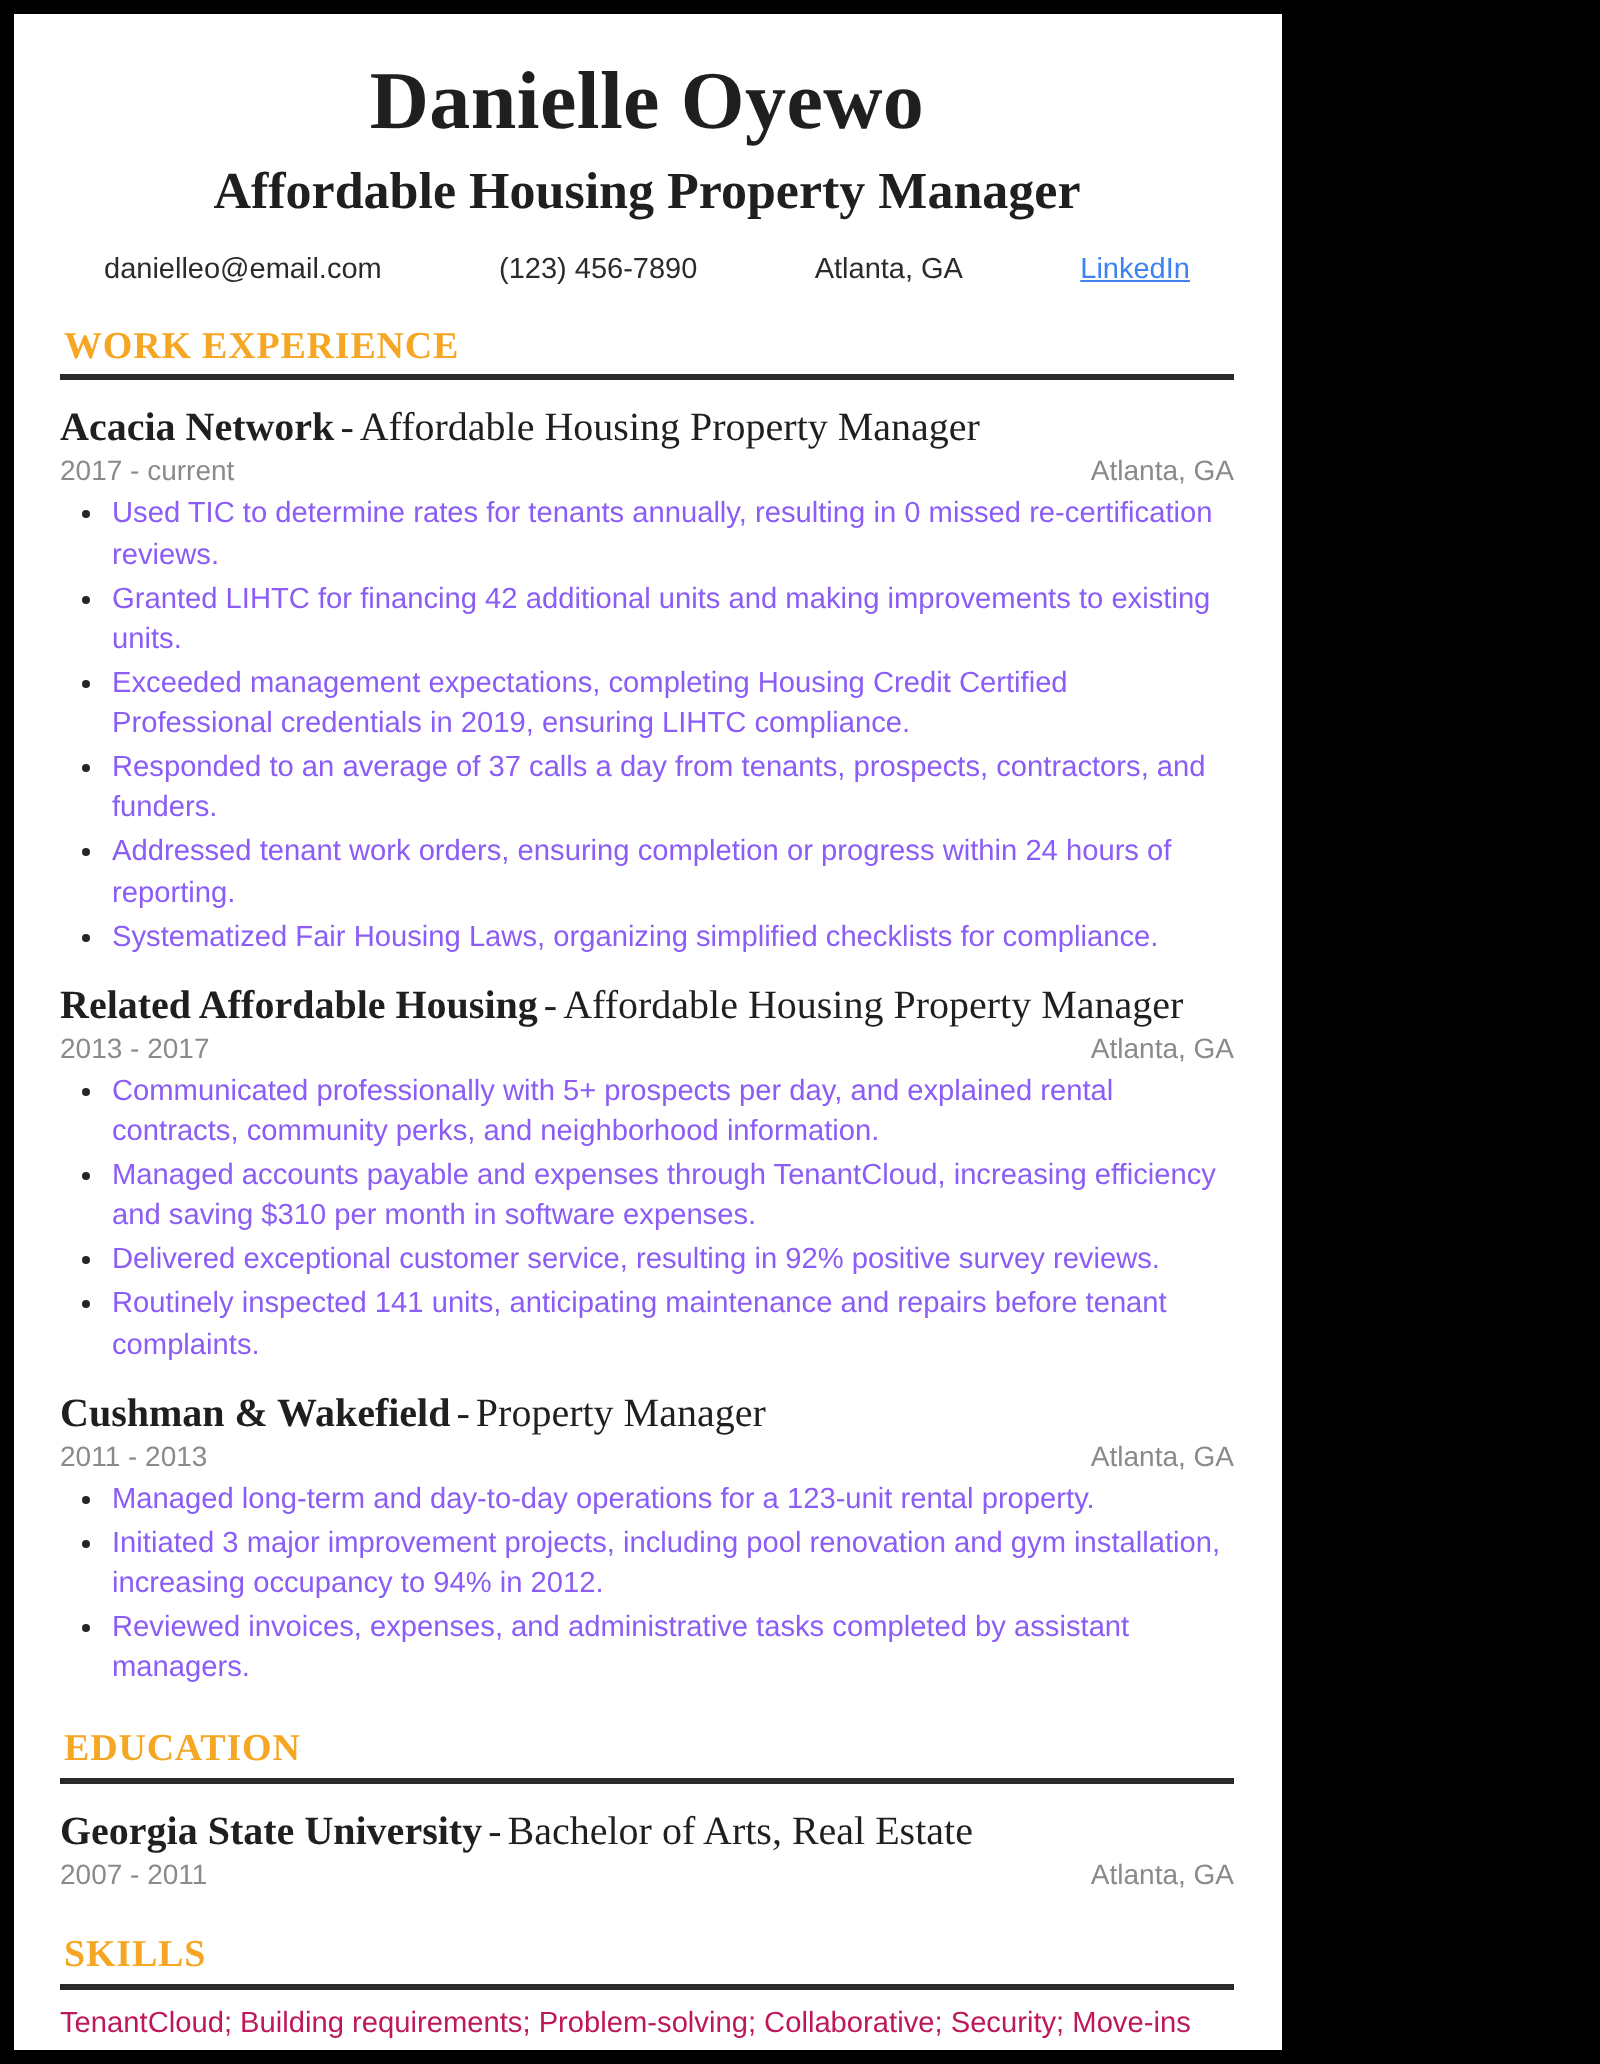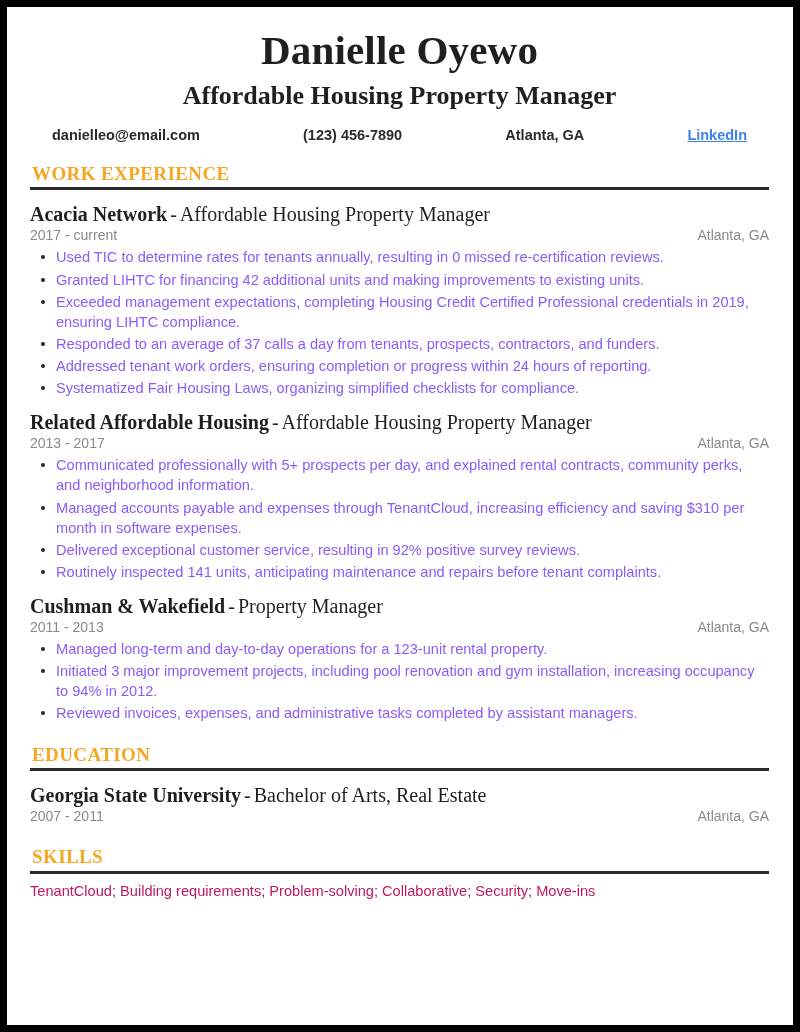--- a/index.html
+++ b/index.html
@@ -11,21 +11,21 @@
     width: 800px;
     height: 1032px;
     overflow: hidden;
     font-family: "Liberation Sans", sans-serif;
   }
 
   .page {
     position: absolute;
     left: 7px;
     top: 7px;
-    width: 786px;
+    width: 634px;
     height: 1018px;
     background: #ffffff;
     box-sizing: border-box;
     padding: 0;
     overflow: hidden;
   }
 
   .inner {
     padding: 22px 24px 0 23px;
   }
@@ -51,21 +51,20 @@
     margin: 8px 0 0 0;
   }
 
   .contact-row {
     display: flex;
     justify-content: space-between;
     align-items: baseline;
     margin: 15px 22px 0 22px;
     font-size: 14.5px;
     color: #2b2b2b;
-    font-weight: bold;
   }
   .contact-item {
     white-space: nowrap;
   }
   .contact-item.link {
     color: #3d82f0;
     text-decoration: underline;
   }
 
   

